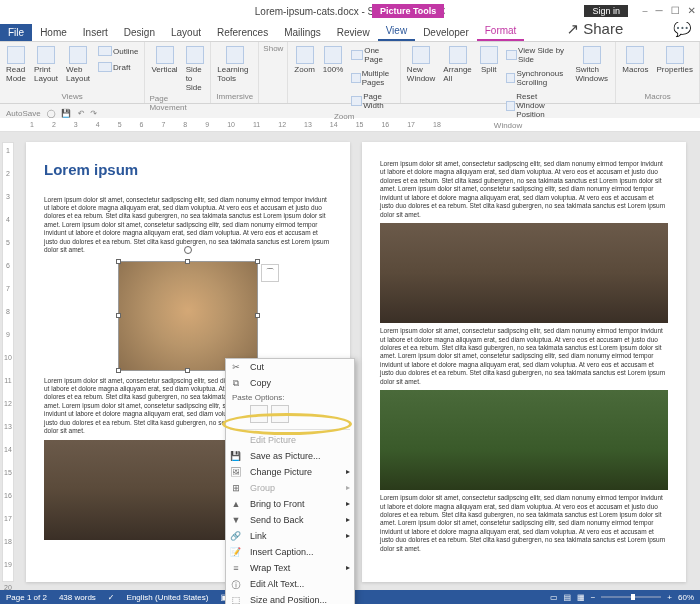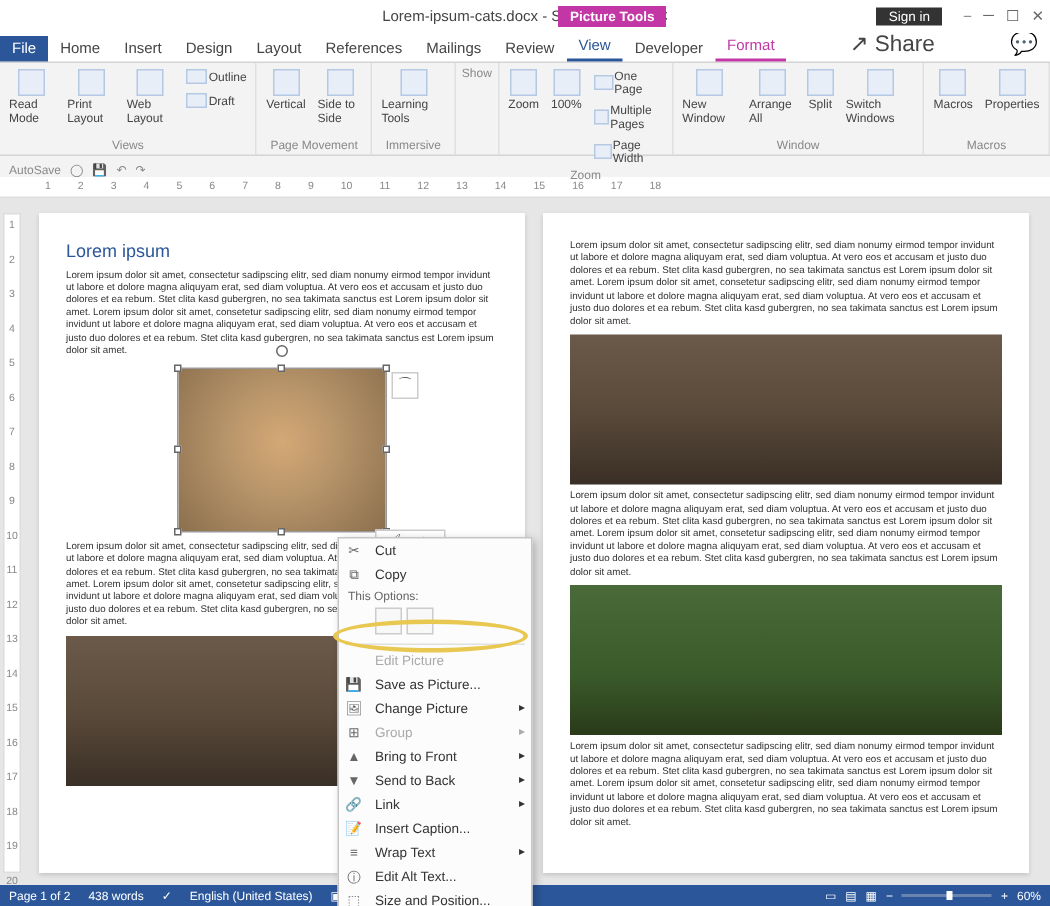--- a/index.html
+++ b/index.html
@@ -32,21 +32,21 @@
 .chk input { width: 8px; height: 8px; }
 
 .qat { height: 14px; background: #f3f3f3; display: flex; align-items: flex-end; gap: 6px; padding: 0 6px; font-size: 8px; color: #888; }
 .qat span { cursor: pointer; }
 
 .ruler { height: 14px; background: #fff; border-bottom: 1px solid #e0e0e0; display: flex; align-items: center; padding-left: 30px; font-size: 7px; color: #888; gap: 18px; }
 
 .workspace { height: 458px; background: #e6e6e6; display: flex; gap: 12px; padding: 10px 14px; position: relative; overflow: hidden; }
 .vruler { position: absolute; left: 2px; top: 10px; width: 12px; background: #fff; border: 1px solid #ddd; font-size: 7px; color: #888; display: flex; flex-direction: column; gap: 16px; padding-top: 4px; align-items: center; height: 440px; }
 .page { background: #fff; width: 326px; height: 440px; padding: 18px 18px; box-shadow: 0 1px 3px rgba(0,0,0,.15); font-size: 6.5px; color: #333; line-height: 1.3; overflow: hidden; }
-.page h1 { color: #2b579a; font-size: 12px; font-weight: normal; margin-bottom: 4px; }
+.page h1 { color: #2b579a; font-size: 15px; font-weight: bold; margin-bottom: 16px; }
 .page p { margin-bottom: 4px; }
 .catimg { width: 100%; height: 100px; margin: 4px 0; display: flex; align-items: center; justify-content: center; }
 .cat1 { width: 140px; height: 110px; margin: 6px auto; position: relative; border: 1px solid #999; }
 .cat1 .handle { position: absolute; width: 5px; height: 5px; background: #fff; border: 1px solid #666; }
 .cat1 .h-tl { top: -3px; left: -3px; } .cat1 .h-tr { top: -3px; right: -3px; }
 .cat1 .h-bl { bottom: -3px; left: -3px; } .cat1 .h-br { bottom: -3px; right: -3px; }
 .cat1 .h-tm { top: -3px; left: 50%; margin-left: -3px; } .cat1 .h-bm { bottom: -3px; left: 50%; margin-left: -3px; }
 .cat1 .h-ml { top: 50%; left: -3px; margin-top: -3px; } .cat1 .h-mr { top: 50%; right: -3px; margin-top: -3px; }
 .cat1 .rot { position: absolute; top: -16px; left: 50%; width: 8px; height: 8px; border: 1px solid #666; border-radius: 50%; background: #fff; margin-left: -4px; }
 .layout-btn { position: absolute; top: 2px; right: -22px; width: 18px; height: 18px; background: #fff; border: 1px solid #ccc; font-size: 10px; display: flex; align-items: center; justify-content: center; }
@@ -193,20 +193,34 @@
           <span>New Window</span>
         </div>
       <div class="rbtn">
           <div class="ico"></div>
           <span>Arrange All</span>
         </div>
       <div class="rbtn">
           <div class="ico"></div>
           <span>Split</span>
         </div>
+      <div style="display:flex;flex-direction:column;gap:1px">
+        <div class="rbtn sm">
+            <div class="ico"></div>
+            <span>View Side by Side</span>
+          </div>
+        <div class="rbtn sm">
+            <div class="ico"></div>
+            <span>Synchronous Scrolling</span>
+          </div>
+        <div class="rbtn sm">
+            <div class="ico"></div>
+            <span>Reset Window Position</span>
+          </div>
+      </div>
       <div class="rbtn">
           <div class="ico"></div>
           <span>Switch Windows</span>
         </div>
     </div>
     <div class="glabel">Window</div>
   </div>
   <div class="rgroup">
     <div class="items">
       <div class="rbtn">
@@ -303,21 +317,21 @@
     <div class="catimg catlie"></div>
     <p><span>Lorem ipsum dolor sit amet, consectetur sadipscing elitr, sed diam nonumy eirmod tempor invidunt ut labore et dolore magna aliquyam erat, sed diam voluptua. At vero eos et accusam et justo duo dolores et ea rebum. Stet clita kasd gubergren, no sea takimata sanctus est Lorem ipsum dolor sit amet. Lorem ipsum dolor sit amet, consetetur sadipscing elitr, sed diam nonumy eirmod tempor invidunt ut labore et dolore magna aliquyam erat, sed diam voluptua. At vero eos et accusam et justo duo dolores et ea rebum. Stet clita kasd gubergren, no sea takimata sanctus est Lorem ipsum dolor sit amet.</span></p>
     <div class="catimg catforest"></div>
     <p><span>Lorem ipsum dolor sit amet, consectetur sadipscing elitr, sed diam nonumy eirmod tempor invidunt ut labore et dolore magna aliquyam erat, sed diam voluptua. At vero eos et accusam et justo duo dolores et ea rebum. Stet clita kasd gubergren, no sea takimata sanctus est Lorem ipsum dolor sit amet. Lorem ipsum dolor sit amet, consetetur sadipscing elitr, sed diam nonumy eirmod tempor invidunt ut labore et dolore magna aliquyam erat, sed diam voluptua. At vero eos et accusam et justo duo dolores et ea rebum. Stet clita kasd gubergren, no sea takimata sanctus est Lorem ipsum dolor sit amet.</span></p>
   </div>
 </div>
 
 <div class="ctxmenu">
   <div class="mi"><span class="mico">✂</span><span>Cut</span></div>
   <div class="mi"><span class="mico">⧉</span><span>Copy</span></div>
-  <div class="sect">This Options:</div>
+  <div class="sect">Paste Options:</div>
   <div class="popt">
     <div></div>
     <div></div>
   </div>
   <div class="sep"></div>
   <div class="mi disabled">Edit Picture</div>
   <div class="mi"><span class="mico">💾</span><span>Save as Picture...</span></div>
   <div class="mi sub"><span class="mico">🖼</span><span>Change Picture</span></div>
   <div class="mi sub disabled"><span class="mico">⊞</span><span>Group</span></div>
   <div class="mi sub"><span class="mico">▲</span><span>Bring to Front</span></div>

